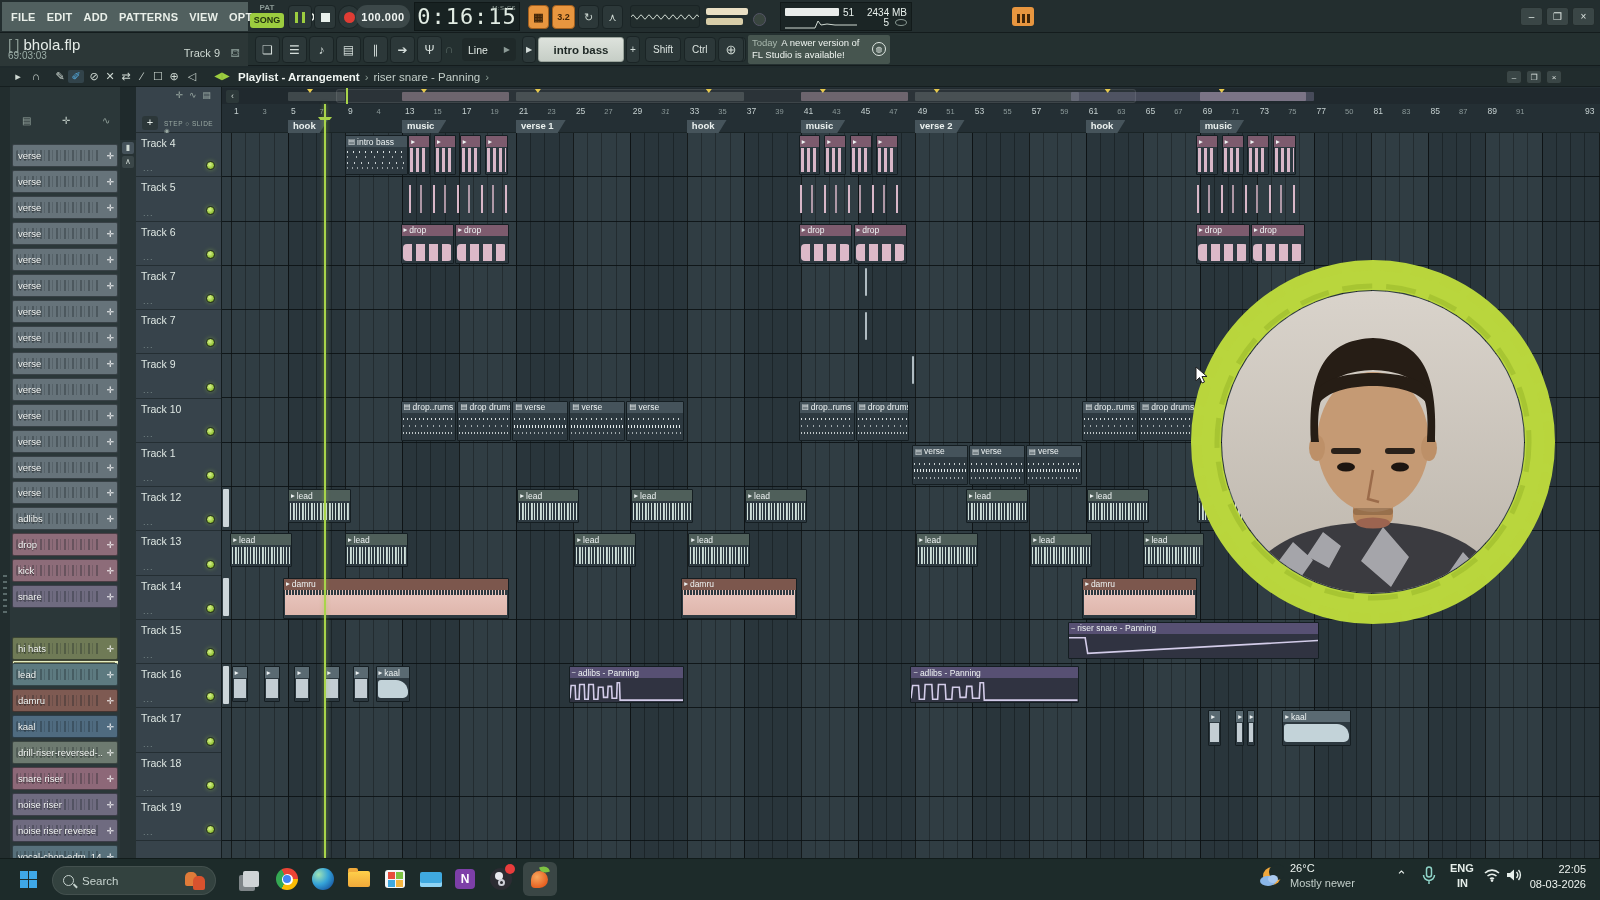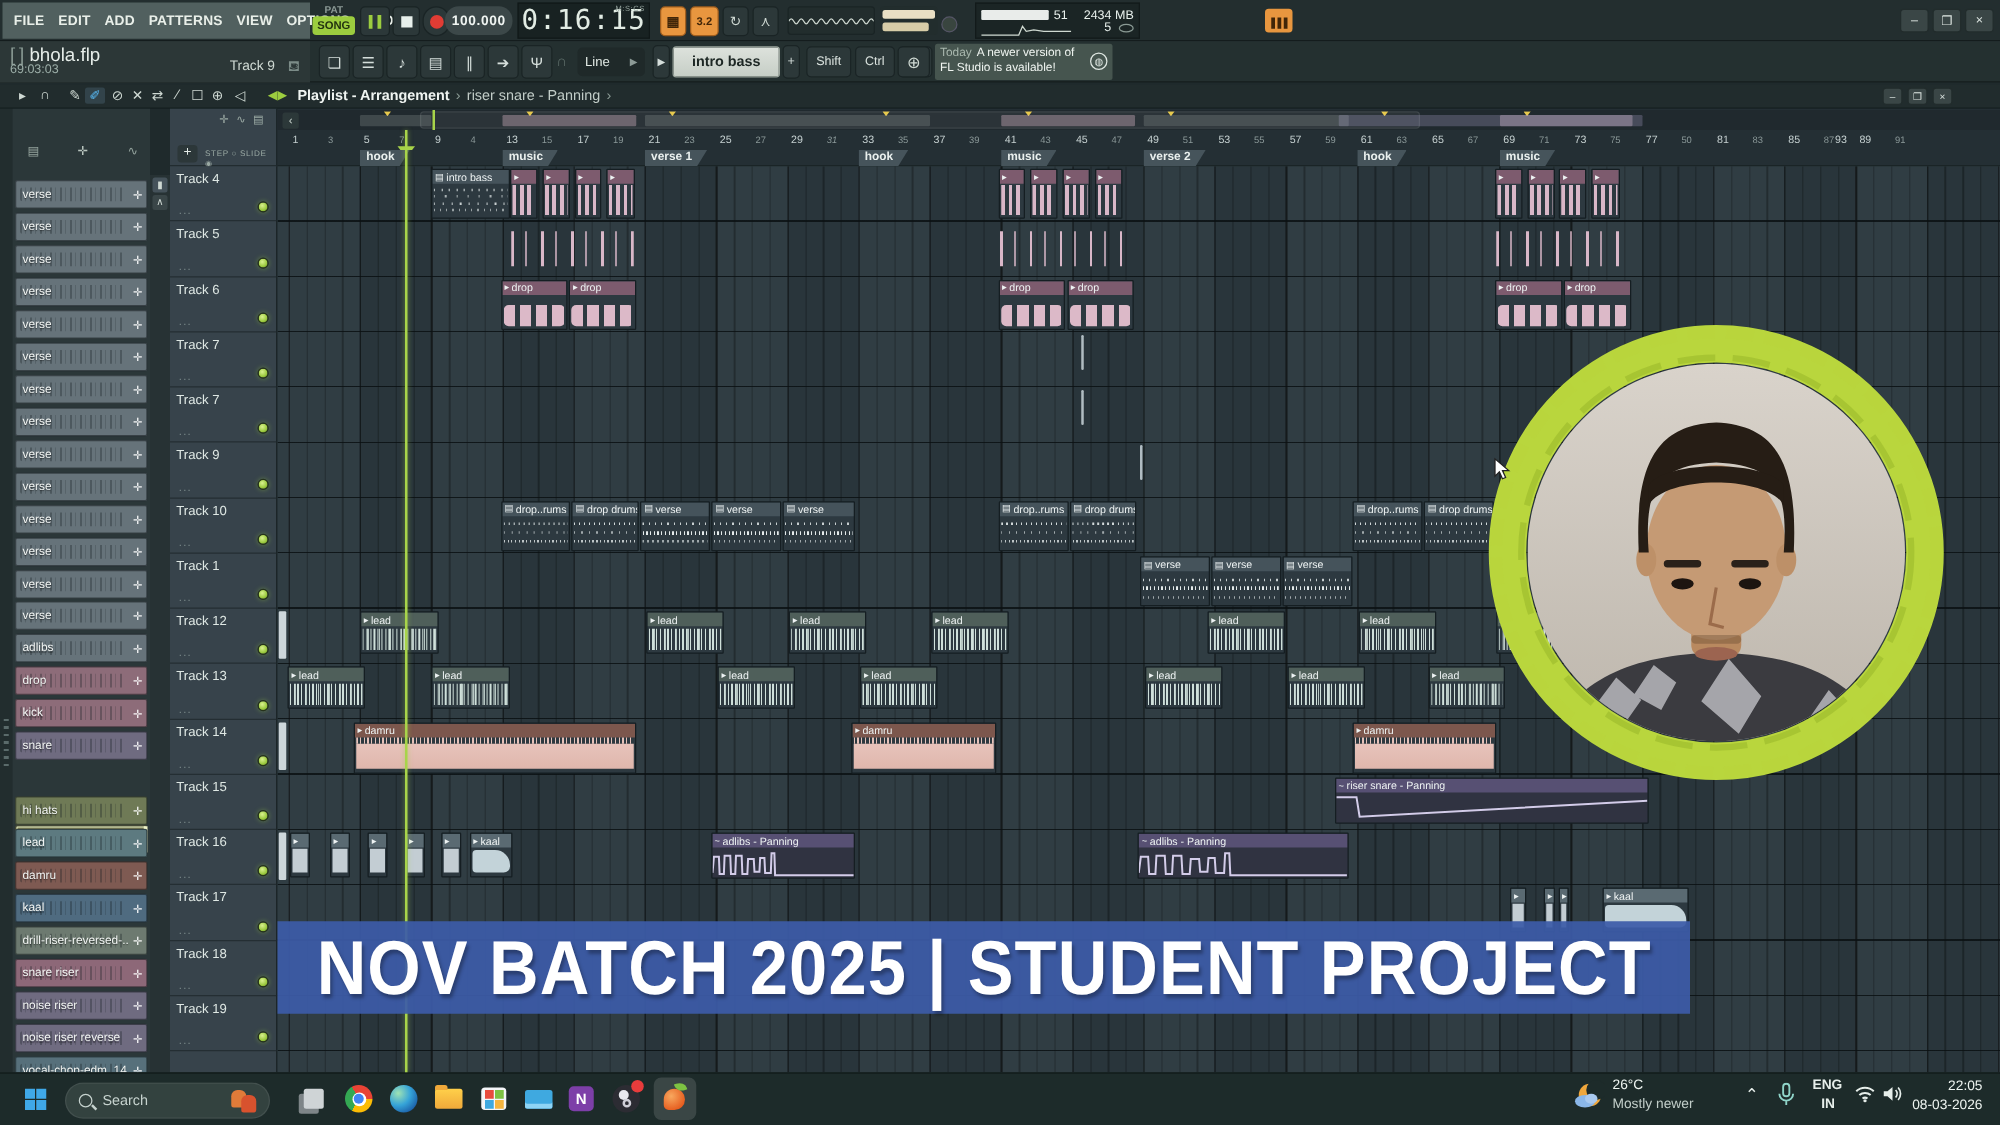--- a/index.html
+++ b/index.html
@@ -620,21 +620,21 @@
           <span class="rnum" style="left: 1037.64px;">73</span>
           <span class="rnum minor" style="left: 1066.13px;">75</span>
           <span class="rnum" style="left: 1094.62px;">77</span>
           <span class="rnum minor" style="left: 1123.11px;">50</span>
           <span class="rnum" style="left: 1151.6px;">81</span>
           <span class="rnum minor" style="left: 1180.09px;">83</span>
           <span class="rnum" style="left: 1208.58px;">85</span>
           <span class="rnum minor" style="left: 1237.07px;">87</span>
           <span class="rnum" style="left: 1265.56px;">89</span>
           <span class="rnum minor" style="left: 1294.05px;">91</span>
-          <span class="rnum" style="left: 1246px;">93</span>
+          <span class="rnum" style="left: 1363px;">93</span>
           <div id="rtri" style="left: 95.5925px;"></div>
         </div>
     <div id="markers">
           <div class="marker" style="left: 65.98px;">hook</div>
           <div class="marker" style="left: 179.94px;">music</div>
           <div class="marker" style="left: 293.9px;">verse 1</div>
           <div class="marker" style="left: 464.84px;">hook</div>
           <div class="marker" style="left: 578.8px;">music</div>
           <div class="marker" style="left: 692.76px;">verse 2</div>
           <div class="marker" style="left: 863.7px;">hook</div>
@@ -1073,23 +1073,20 @@
             <span class="cic">▸</span>
             <span>kaal</span>
           </div>
           <div class="wave"></div>
         </div>
       </div>
   <div id="playhead" style="left: 323.592px;"></div>
 
 </div>
 
-<div id="banner">
-  <span id="bannertext">NOV BATCH 2025 | STUDENT PROJECT</span>
-</div>
 
 <svg id="photo" viewBox="0 0 380 380">
   <defs>
         <clipPath id="pclip">
           <circle cx="190" cy="190" r="151"></circle>
         </clipPath>
   <linearGradient id="pbg" x1="0" y1="0" x2="0" y2="1">
           <stop offset="0" stop-color="#d9d3cb"></stop>
           <stop offset="1" stop-color="#bdb6ac"></stop>
         </linearGradient>

